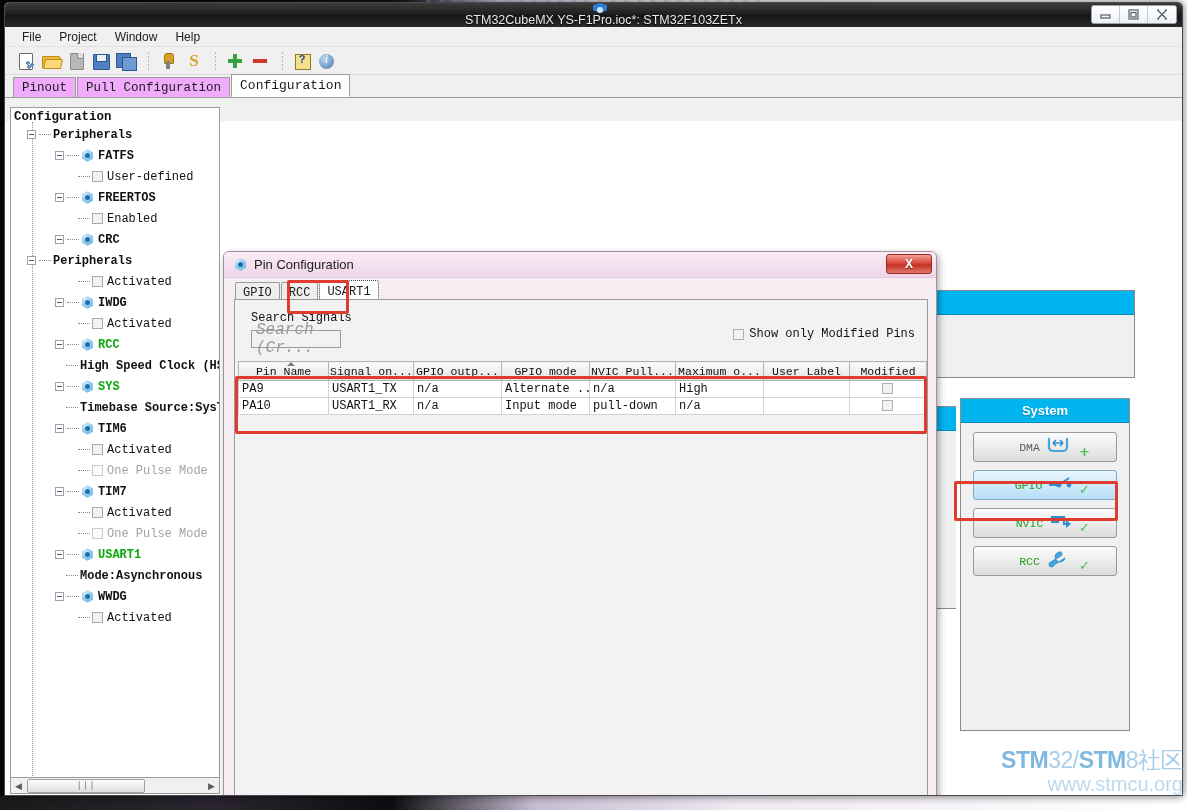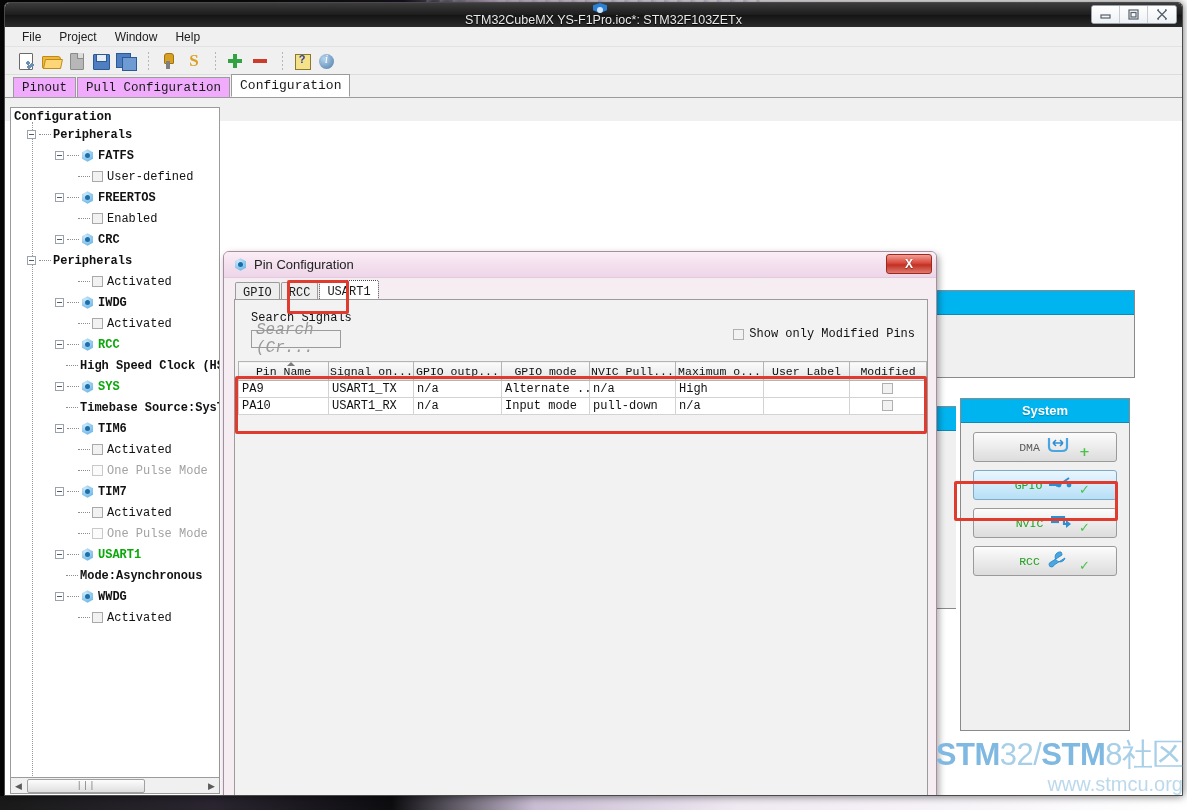--- a/index.html
+++ b/index.html
@@ -340,21 +340,21 @@
   .sort-caret {
     position:absolute; left:52px; top:62px;
     width:0; height:0; border-left:4px solid transparent; border-right:4px solid transparent;
     border-bottom:4px solid #7a7a7a;
   }
   
   #watermark {
     position:absolute; right:4px; bottom:14px;
     text-align:right; pointer-events:none; z-index:40;
   }
-  #wm1 { font-family:"Liberation Sans", sans-serif; font-size:31px; font-weight:bold; color:#7fb8e0; letter-spacing:-0.5px; }
+  #wm1 { font-family:"Liberation Sans", sans-serif; font-size:23px; font-weight:bold; color:#7fb8e0; letter-spacing:-0.5px; }
   #wm1 .lt { font-weight:normal; color:#a7cfe8; }
   #wm2 { font-family:"Liberation Sans", sans-serif; font-size:20px; color:#bcd9ec; margin-top:-3px; }
 </style>
 </head>
 <body>
 
 <div id="desktop">
   <div class="wall-streaks"></div>
   <div class="wall-blob1"></div>
   <div class="wall-blob2"></div>

